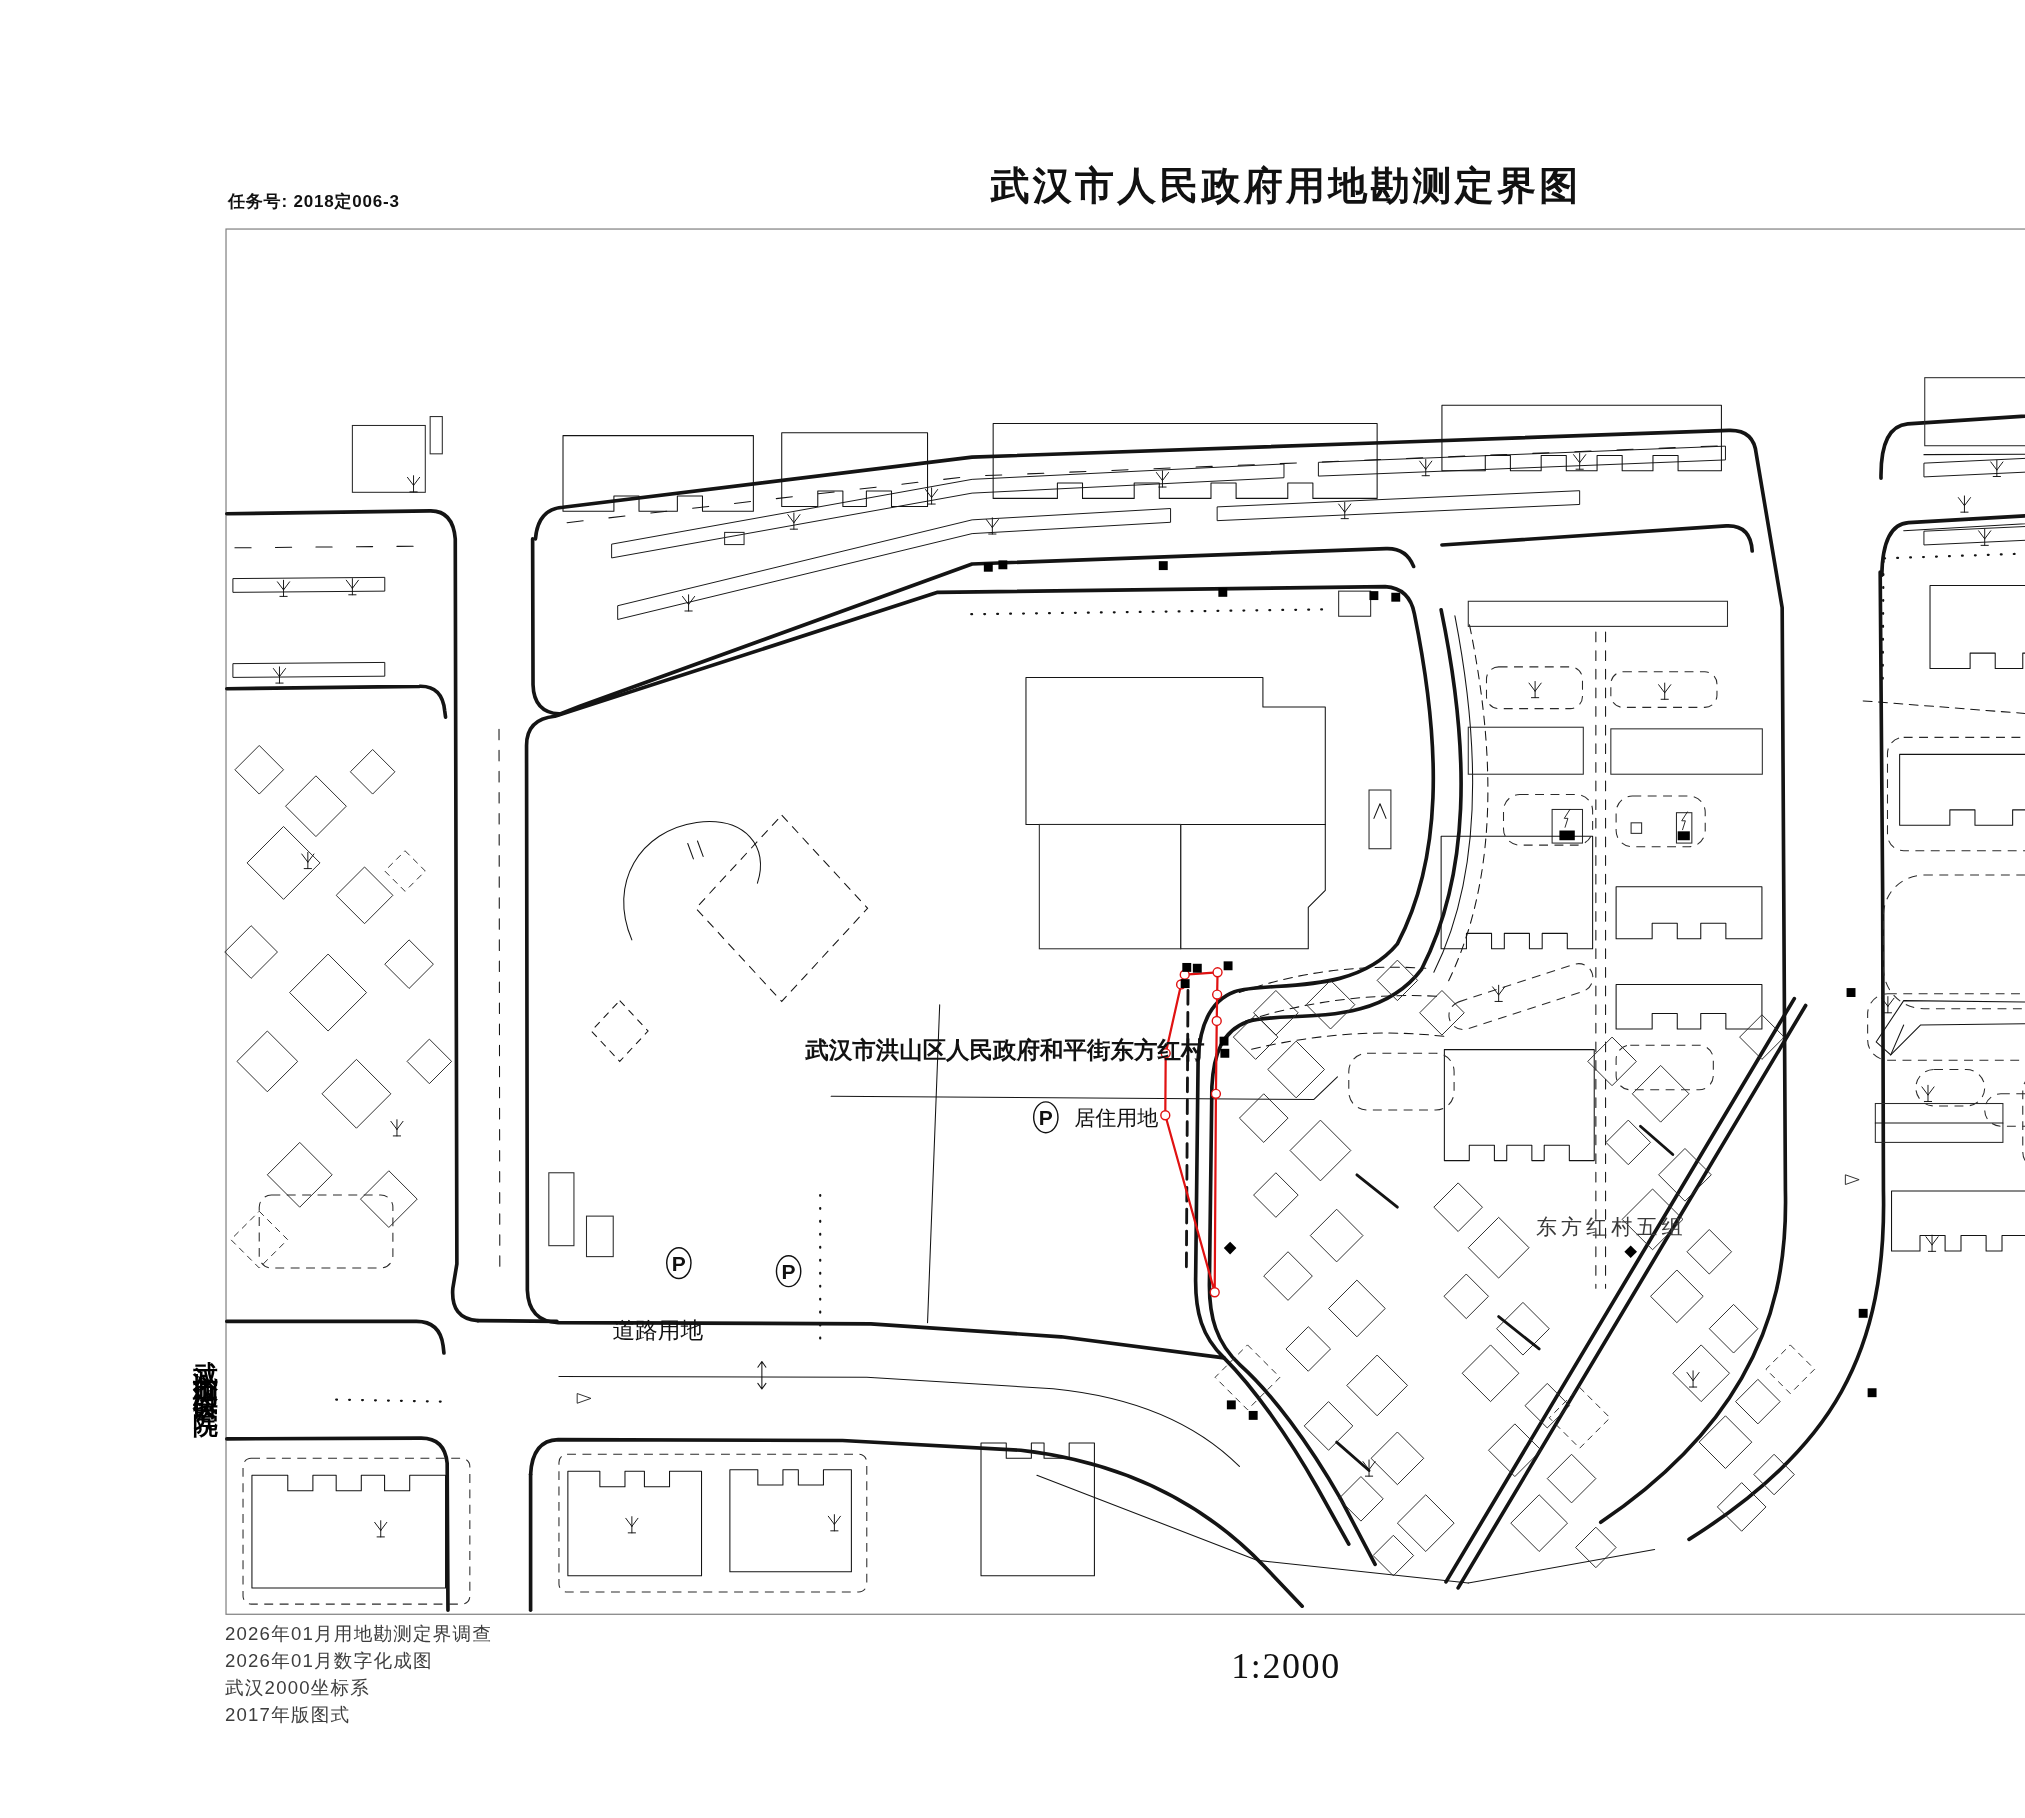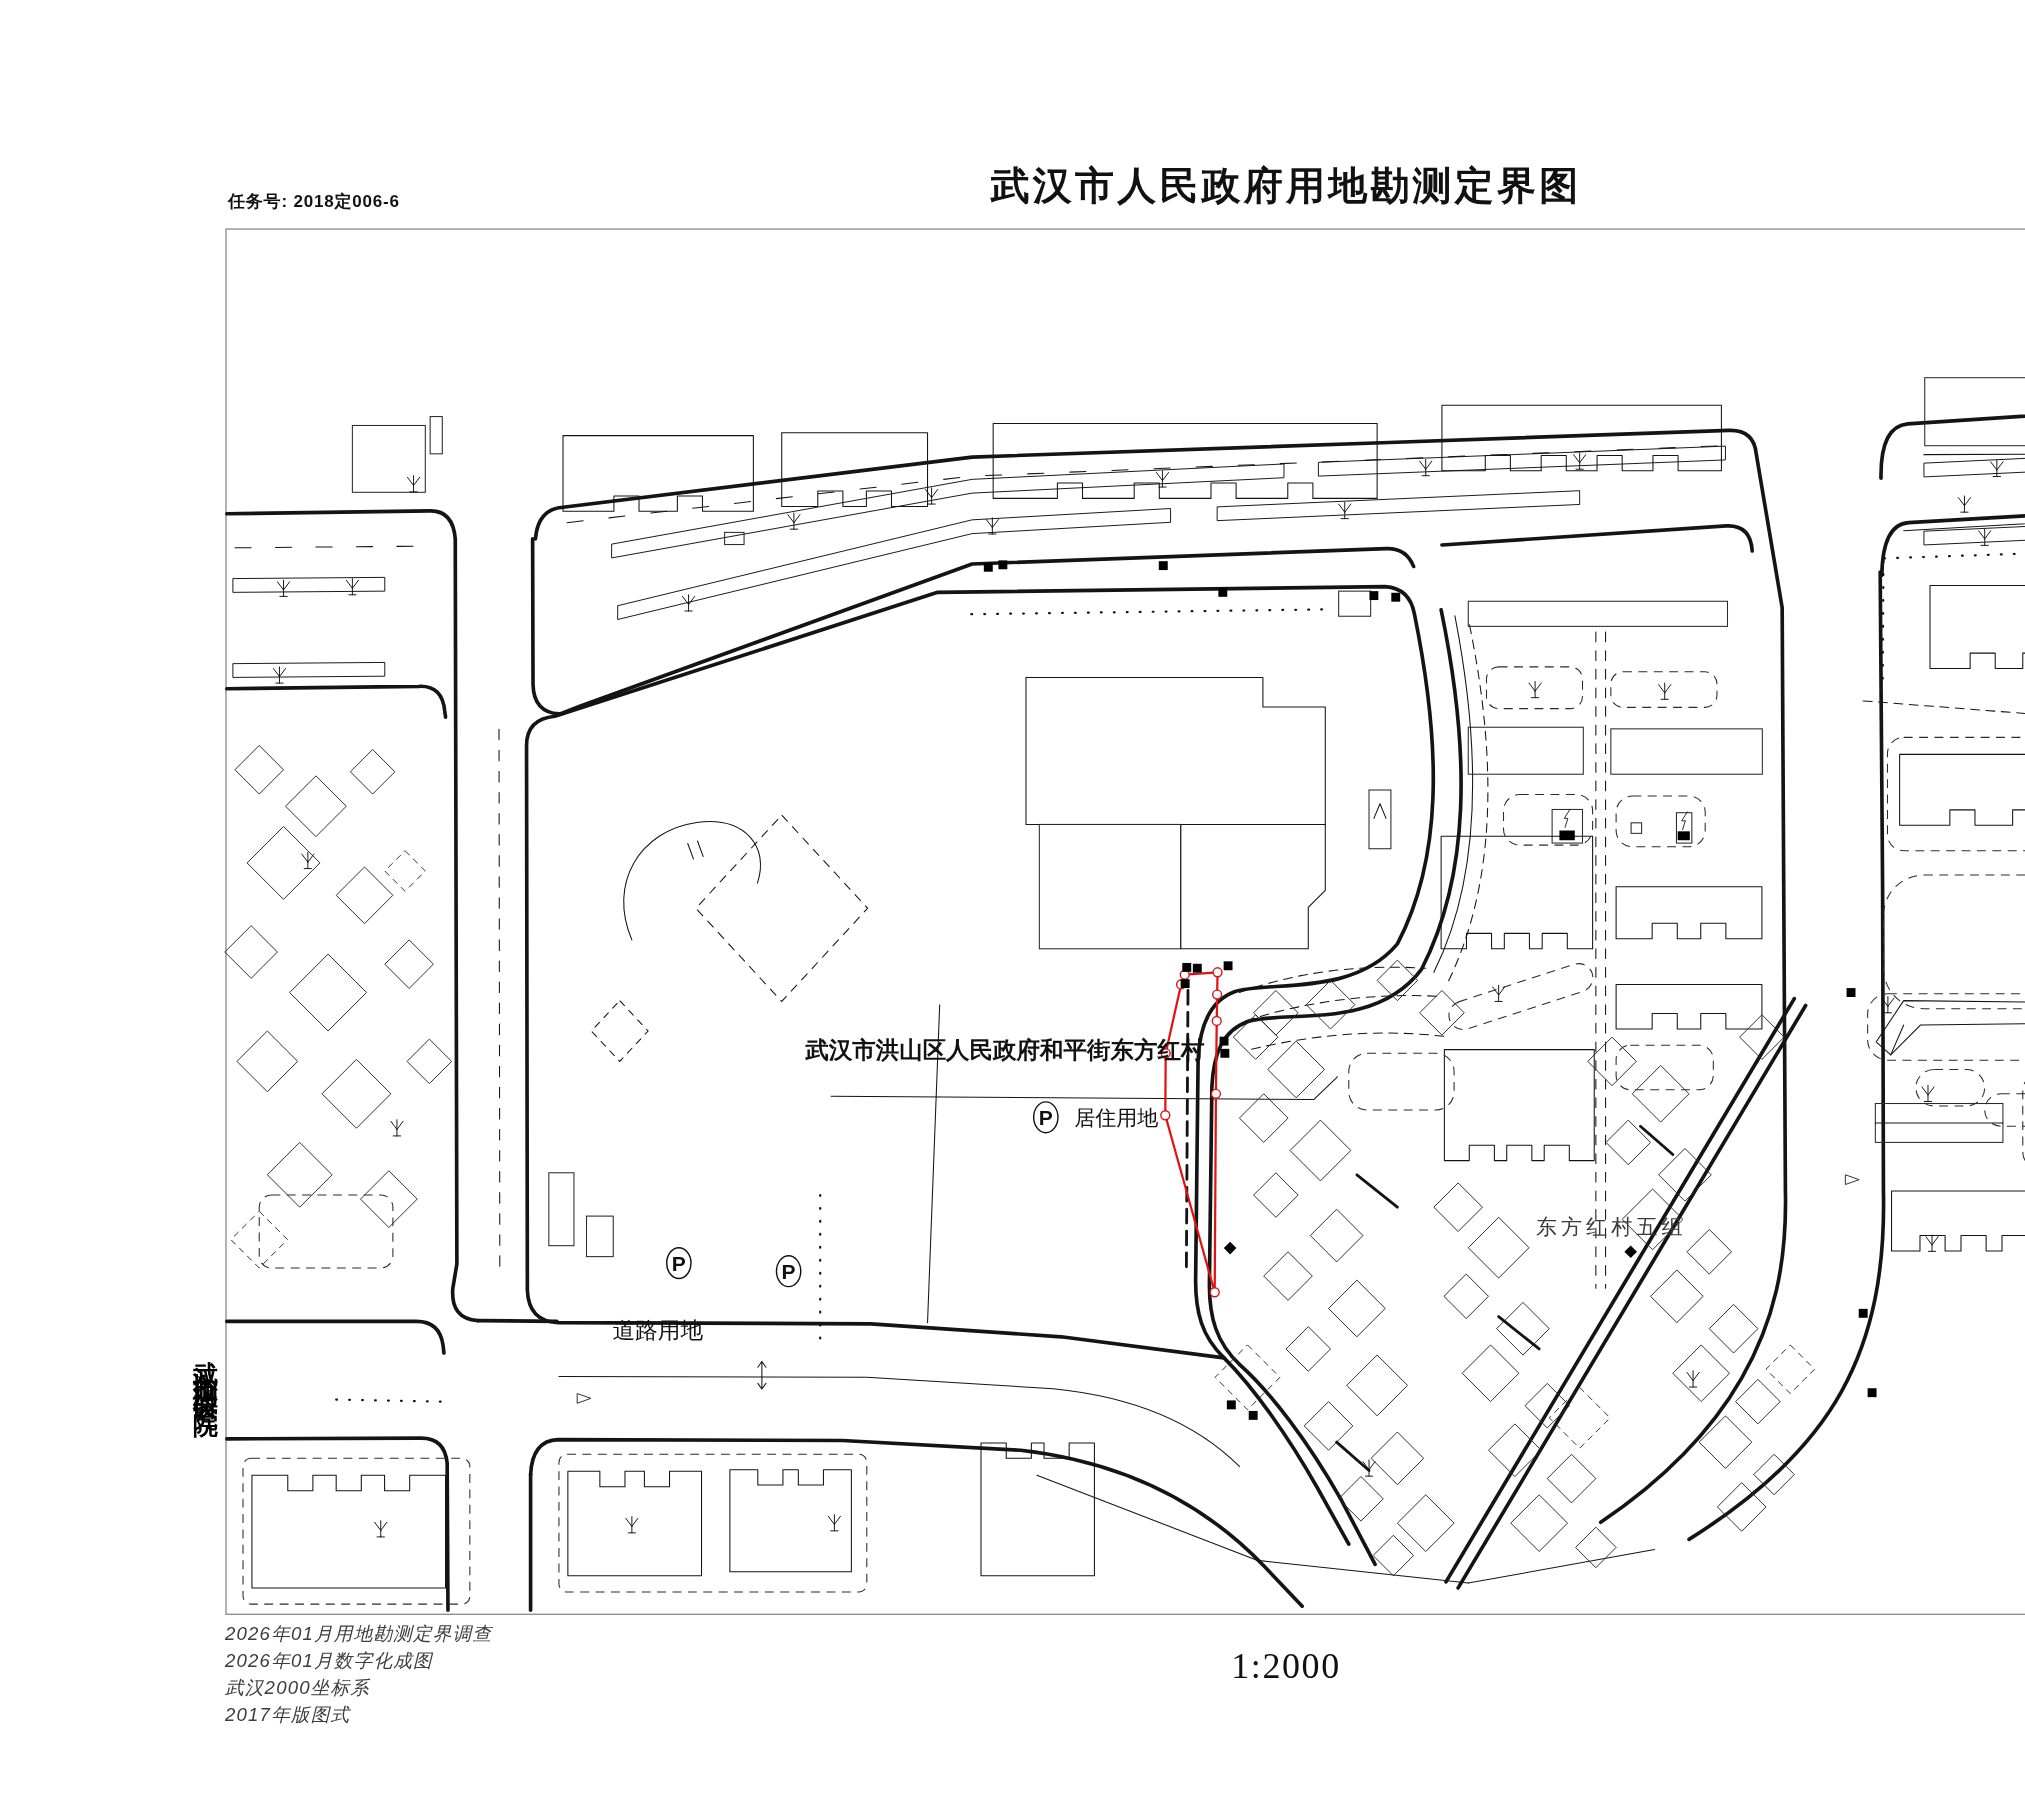--- a/index.html
+++ b/index.html
@@ -4,37 +4,37 @@
 <style>
   html,body{margin:0;padding:0;background:#ffffff;}
   .page{position:relative;width:2572px;height:1819px;background:#fff;overflow:hidden;
         font-family:"Liberation Sans",sans-serif;color:#111;}
   .task{position:absolute;left:228px;top:190px;font-size:17px;font-weight:bold;letter-spacing:0.8px;}
   .title{position:absolute;left:0;top:159px;width:100%;text-align:center;font-size:39px;
          font-weight:bold;letter-spacing:3.2px;}
   .agency{position:absolute;left:190px;top:1340px;height:284px;writing-mode:vertical-rl;
           text-orientation:upright;font-size:25px;font-weight:bold;letter-spacing:7.3px;color:#000;}
   .notes{position:absolute;left:225px;top:1620px;font-size:18.6px;line-height:27px;color:#3d3d3d;
-         font-weight:400;letter-spacing:1.2px;font-style:italic;}
+         font-weight:400;letter-spacing:1.2px;}
   .scale{position:absolute;left:0;top:1645px;width:100%;text-align:center;
          font-family:"Liberation Serif",serif;font-size:36px;letter-spacing:1.6px;}
   svg{position:absolute;left:0;top:0;}
   svg text{font-family:"Liberation Sans",sans-serif;fill:#111;}
   .lbl-bold{font-size:58px;font-weight:bold;}
   .lbl{font-size:52px;}
   .lbl-road{font-size:56px;}
   .lbl-thin{font-size:52px;fill:#3a3a3a;letter-spacing:10px;}
   .p-glyph{font-size:52px;font-weight:bold;text-anchor:middle;}
 </style>
 </head>
 <body>
 
 <div class="page">
 
-  <div class="task">任务号: 2018定006-6</div>
+  <div class="task">任务号: 2018定006-3</div>
   <div class="title">武汉市人民政府用地勘测定界图</div>
 
   <div class="agency">武汉市测绘研究院</div>
 
   <div class="notes">
     <div>2026年01月用地勘测定界调查</div>
     <div>2026年01月数字化成图</div>
     <div>武汉2000坐标系</div>
     <div>2017年版图式</div>
   </div>

